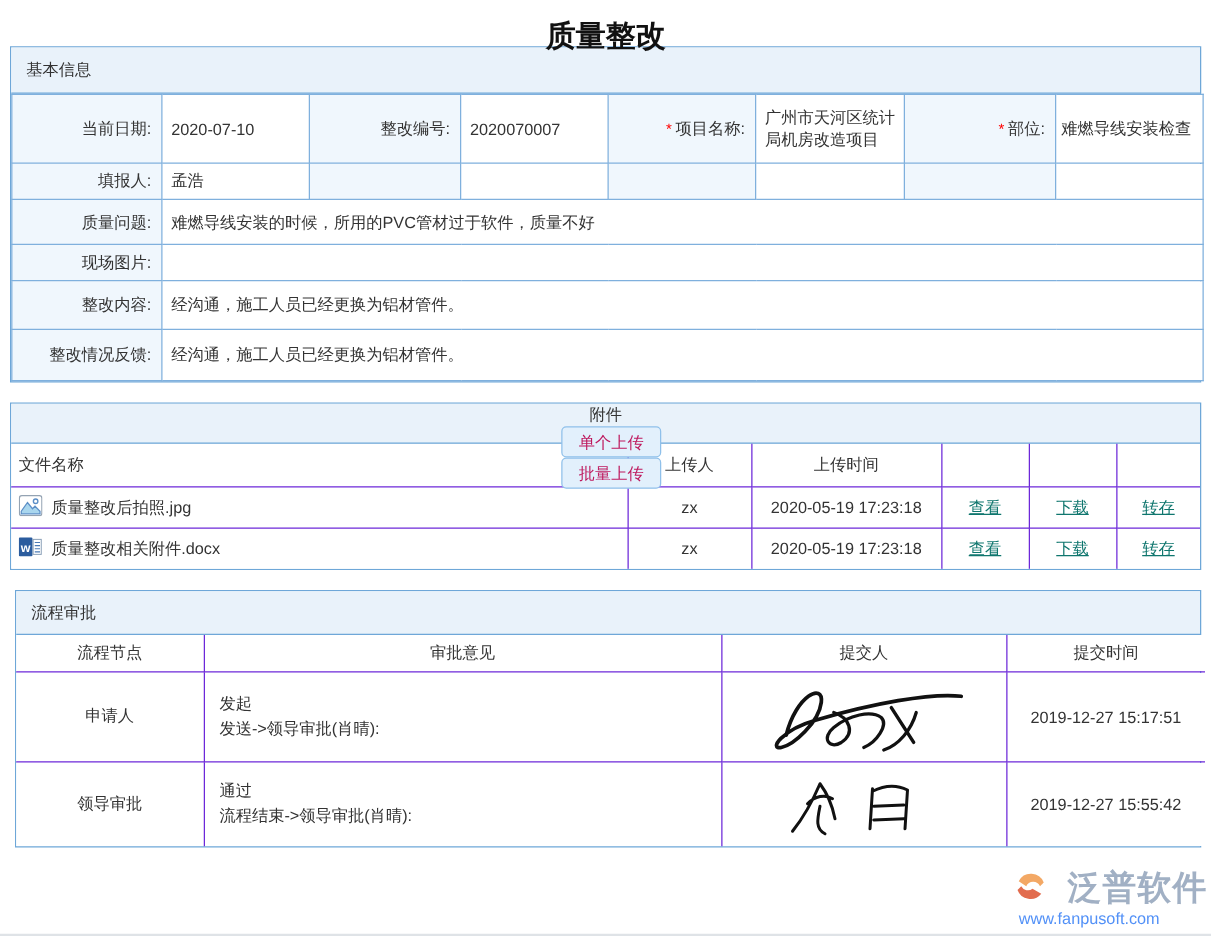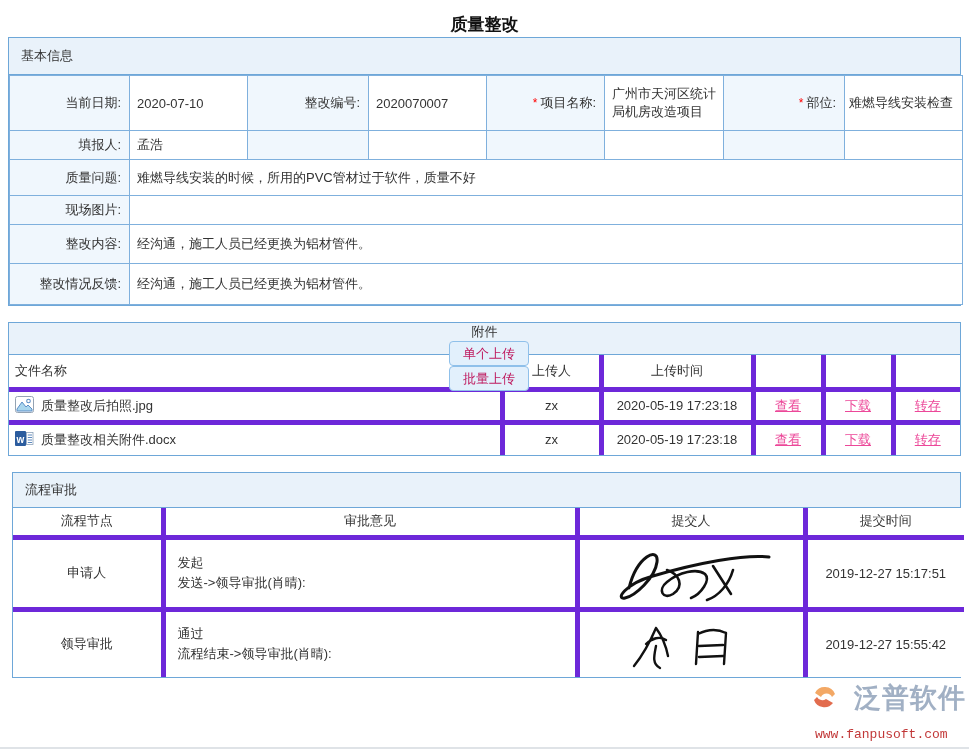--- a/index.html
+++ b/index.html
@@ -1,52 +1,52 @@
 <!DOCTYPE html>
 <html><head>
 <meta charset="utf-8">
 <style>
   html,body{margin:0;padding:0;width:969px;height:749px;background:#fff;overflow:hidden;position:relative;
     font-family:"Liberation Sans","DejaVu Sans",sans-serif;color:#333;font-size:13px;}
   .page-title{margin:0;padding-top:13px;height:37px;box-sizing:border-box;text-align:center;
-    font-size:17px;font-weight:bold;color:#111;}
+    font-size:24px;font-weight:bold;color:#111;}
   .panel{margin:0 8px 16px 8px;border:1px solid #6ea7d8;background:#fff;}
   .panel-header{background:#e9f2fa;border-bottom:1px solid #6ea7d8;padding:0 12px;display:flex;
     align-items:center;font-size:13px;color:#333;}
   .ph-basic{height:36px;}
   .ph-attach{height:31px;flex-direction:column;}
   .ph-approve{height:34px;}
   table{border-collapse:collapse;width:100%;table-layout:fixed;}
   
   .basic-table td{border:1px solid #7fb0dd;font-size:13px;overflow:hidden;}
   .basic-table td.lbl{background:#f0f7fd;text-align:right;padding:2px 8px 2px 2px;color:#333;}
   .basic-table td.val{background:#fff;text-align:left;padding:2px 4px 2px 7px;}
   .basic-table tr td{height:auto;}
   .req{color:#ff0000;margin-right:3px;font-size:12px;}
   
-  .lite-table td,.lite-table th{border:5px solid #6d28d9;font-weight:normal;font-size:13px;
+  .lite-table td,.lite-table th{border:1px solid #6d28d9;font-weight:normal;font-size:13px;
     padding:2px 6px;background:#fff;overflow:hidden;}
   .lite-table tr>*:first-child{border-left:none;}
   .lite-table tr>*:last-child{border-right:none;}
   .lite-table tr:first-child>*{border-top:none;}
   .lite-table tr:last-child>*{border-bottom:none;}
   .c{text-align:center;}
   .l{text-align:left;}
-  a.lnk{color:#ec4899;text-decoration:underline;cursor:pointer;}
+  a.lnk{color:#0f766e;text-decoration:underline;cursor:pointer;}
   .btn{display:inline-block;margin-left:9px;padding:3px 13px;border:1px solid #8fc0ea;border-radius:4px;
     background:#e2f0fc;color:#be185d;font-size:13px;cursor:pointer;line-height:17px;}
   .file-cell{display:flex;align-items:center;gap:7px;}
   .opinion-cell div{line-height:20px;}
   .op-wrap{padding:4px 0;}
   .sig-wrap{display:flex;justify-content:center;align-items:center;height:100%;}
   .watermark{position:absolute;right:3px;bottom:8px;opacity:.88;pointer-events:none;
     display:flex;flex-direction:column;align-items:flex-start;line-height:1;}
   .wm-row{display:flex;align-items:center;gap:16px;}
   .wm-brand{font-size:27px;font-weight:bold;color:#95a6bd;letter-spacing:1px;}
-  .wm-url{font-size:13px;color:#b91c1c;margin-top:15px;padding-left:4px;font-family:Liberation Mono, monospace;}
+  .wm-url{font-size:13px;color:#3b82f6;margin-top:3px;padding-left:4px;}
   .bottom-line{position:absolute;left:0;right:0;bottom:0;height:2px;background:#dfe3e7;}
 </style>
 </head>
 <body>
 
 <h1 class="page-title">质量整改</h1>
 
 <div class="panel">
   <div class="panel-header ph-basic">
     <span>基本信息</span>

